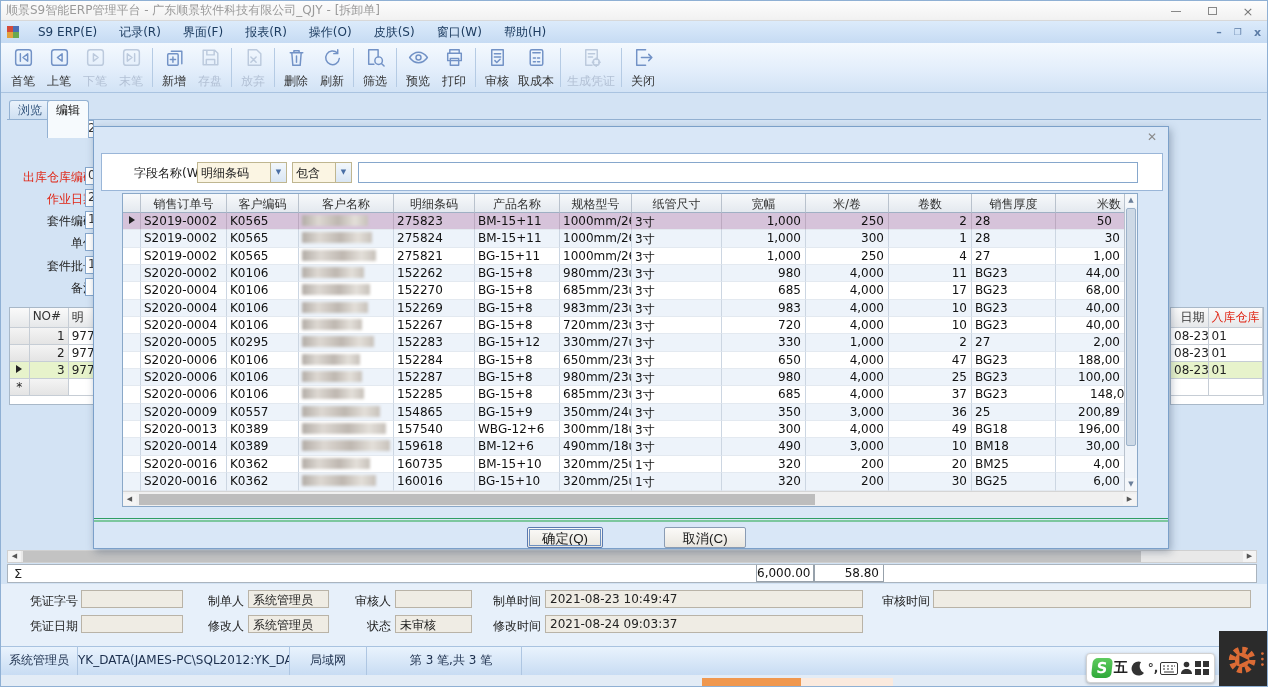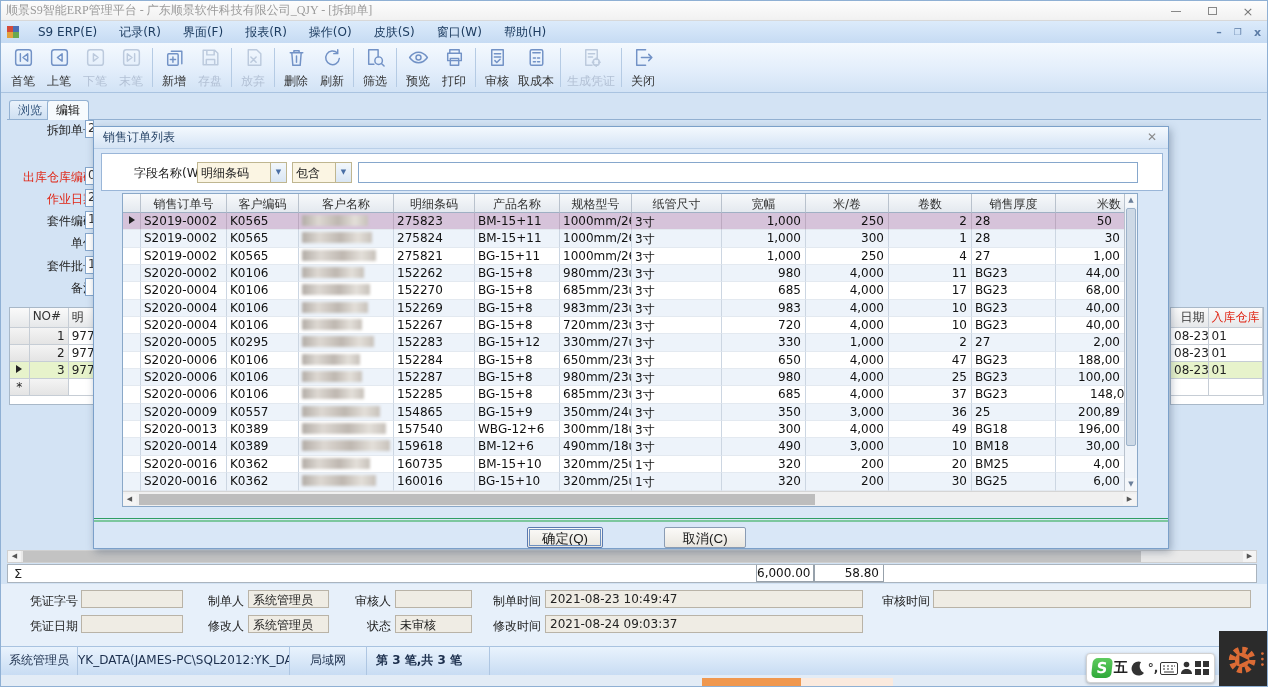--- a/index.html
+++ b/index.html
@@ -2,21 +2,21 @@
 <html><head>
 <meta charset="utf-8">
 <style>
   html,body{margin:0;padding:0;background:#9db8d4;}
   *{box-sizing:border-box;}
   #app{position:relative;width:1268px;height:687px;background:#d3e3f4;overflow:hidden;
        font-family:"DejaVu Sans","Liberation Sans",sans-serif;font-size:12px;color:#222;
        border:1px solid #8fb0d4;}
   
   .titlebar{position:absolute;left:0;top:0;width:100%;height:20px;background:linear-gradient(#fdfdfd,#f1f1f1);
-            border-bottom:1px solid #d8d8d8;display:flex;align-items:center;padding-left:5px;color:#9a9a9a;font-size:12px;font-family:Liberation Serif, serif;}
+            border-bottom:1px solid #d8d8d8;display:flex;align-items:center;padding-left:5px;color:#9a9a9a;font-size:12px;}
   .win-controls{position:absolute;right:4px;top:0;height:20px;display:flex;align-items:center;gap:22px;padding-right:8px;color:#777;}
   .wc{width:14px;text-align:center;cursor:default;font-size:12px;}
   .wc .box{display:inline-block;width:9px;height:8px;border:1px solid #888;}
   .wc .bar{display:inline-block;width:10px;height:1px;background:#888;vertical-align:middle;}
   
   .menubar{position:absolute;left:0;top:20px;width:100%;height:22px;background:linear-gradient(#dcebfb,#c6dbf3);
            display:flex;align-items:center;padding-left:6px;color:#1d3c60;}
   .appicon{width:12px;height:12px;margin-right:8px;display:grid;grid-template-columns:6px 6px;grid-template-rows:6px 6px;}
   .appicon i{display:block;}
   .menu-item{padding:0 11px;height:22px;line-height:22px;cursor:default;}
@@ -25,21 +25,21 @@
   .toolbar{position:absolute;left:0;top:42px;width:100%;height:50px;
            background:linear-gradient(#f4f9fe,#e3eefb 55%,#d2e3f5);border-bottom:1px solid #a9c3e0;
            display:flex;align-items:stretch;padding:2px 0 2px 4px;}
   .tbtn{display:flex;flex-direction:column;align-items:center;justify-content:center;min-width:36px;padding:1px 3px;cursor:default;}
   .tbtn .lbl{font-size:12px;color:#333;margin-top:1px;white-space:nowrap;}
   .tbtn.disabled .lbl{color:#b3c1d5;}
   .tsep{width:1px;background:#b5cbe4;margin:3px 3px;}
   
   .tab{position:absolute;top:99px;height:19px;line-height:18px;padding:0 8px;border:1px solid #93b1d2;border-bottom:none;
        border-radius:3px 3px 0 0;background:linear-gradient(#eaf2fb,#cfe0f2);color:#33557d;cursor:default;}
-  .tab.active{background:#f6fafd;color:#111;z-index:2;height:20px;}
+  .tab.active{background:#f6fafd;color:#111;z-index:2;height:38px;}
   .tabline{position:absolute;left:6px;top:118px;width:1254px;height:1px;background:#93b1d2;}
   .flabel{position:absolute;width:92px;text-align:right;color:#222;white-space:nowrap;}
   .flabel.red{color:#e02413;}
   .sliver{position:absolute;left:84px;width:9px;height:18px;background:#fff;border:1px solid #86a7cc;overflow:hidden;font-size:12px;padding-left:2px;color:#333;}
   
   .minigrid{position:absolute;background:#fff;border:1px solid #a8b8c8;overflow:hidden;}
   .mg-row{display:flex;}
   .mg-cell{border-right:1px solid #c6cdd5;border-bottom:1px solid #c6cdd5;overflow:hidden;white-space:nowrap;padding:1px 3px;background:#fff;}
   .mg-head .mg-cell{background:linear-gradient(#fafafa,#e6e8ea);color:#333;}
   .mg-indic{background:linear-gradient(#f4f4f4,#e4e4e4);}
@@ -354,31 +354,28 @@
       <div class="f-input" style="left: 394px; width: 77px; top: 614px;">未审核</div>
       <div class="f-label" style="left: 477px; width: 63px; top: 617px;">修改时间</div>
       <div class="f-input" style="left: 544px; width: 318px; top: 614px;">2021-08-24 09:03:37</div>
     </div>
 
   <div class="statusbar"></div>
   <div id="statusbar-cells">
       <div class="sb-cell" style="left: 0px; width: 77px; top: 645px;">系统管理员</div>
       <div class="sb-cell" style="left: 77px; width: 212px; top: 645px;">YK_DATA(JAMES-PC\SQL2012:YK_DATA)</div>
       <div class="sb-cell" style="left: 289px; width: 77px; top: 645px;">局域网</div>
-      <div class="sb-cell" style="left: 348px; width: 141px; top: 645px; font-weight: bold;">第 3 笔,共 3 笔</div>
+      <div class="sb-cell" style="left: 380px; width: 141px; top: 645px;">第 3 笔,共 3 笔</div>
       <div class="sb-cell" style="left: 507px; width: 761px; top: 645px;"></div>
     </div>
   <div class="bottomstrip"></div>
   <div class="orangeblock"></div>
   <div class="peachblock"></div>
 
   <div class="dialog">
-    <div class="dlg-title">
-      <span>销售订单列表</span>
-    </div>
     <span class="dlg-close">✕</span>
 
     <div class="searchpanel">
       <span class="sp-label">字段名称(W)</span>
       <span class="combo" style="left:95px;width:90px;">
         <span class="val">明细条码</span>
         <span class="arr">▼</span>
       </span>
       <span class="combo" style="left:190px;width:60px;">
         <span class="val">包含</span>

